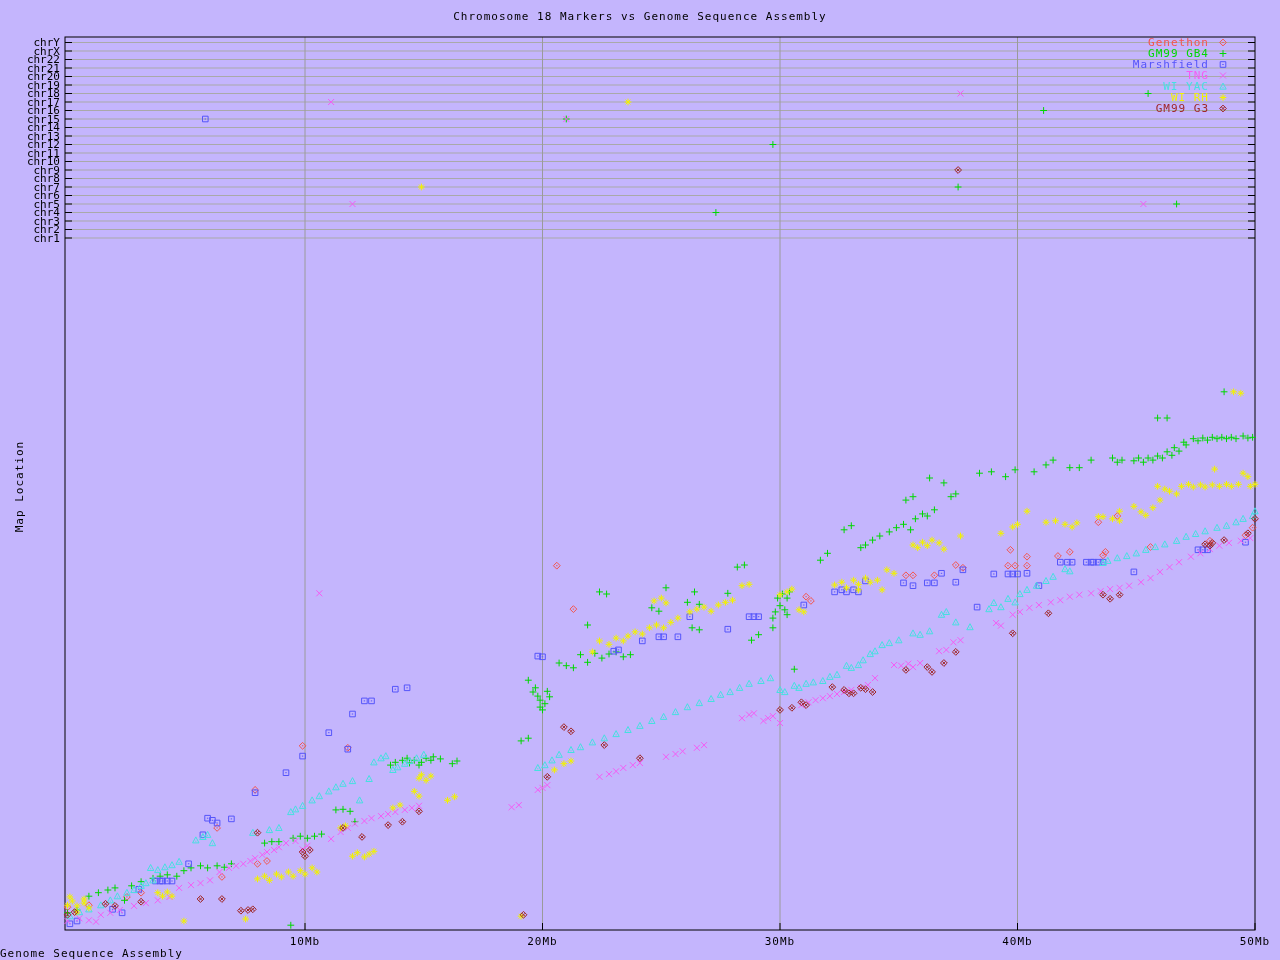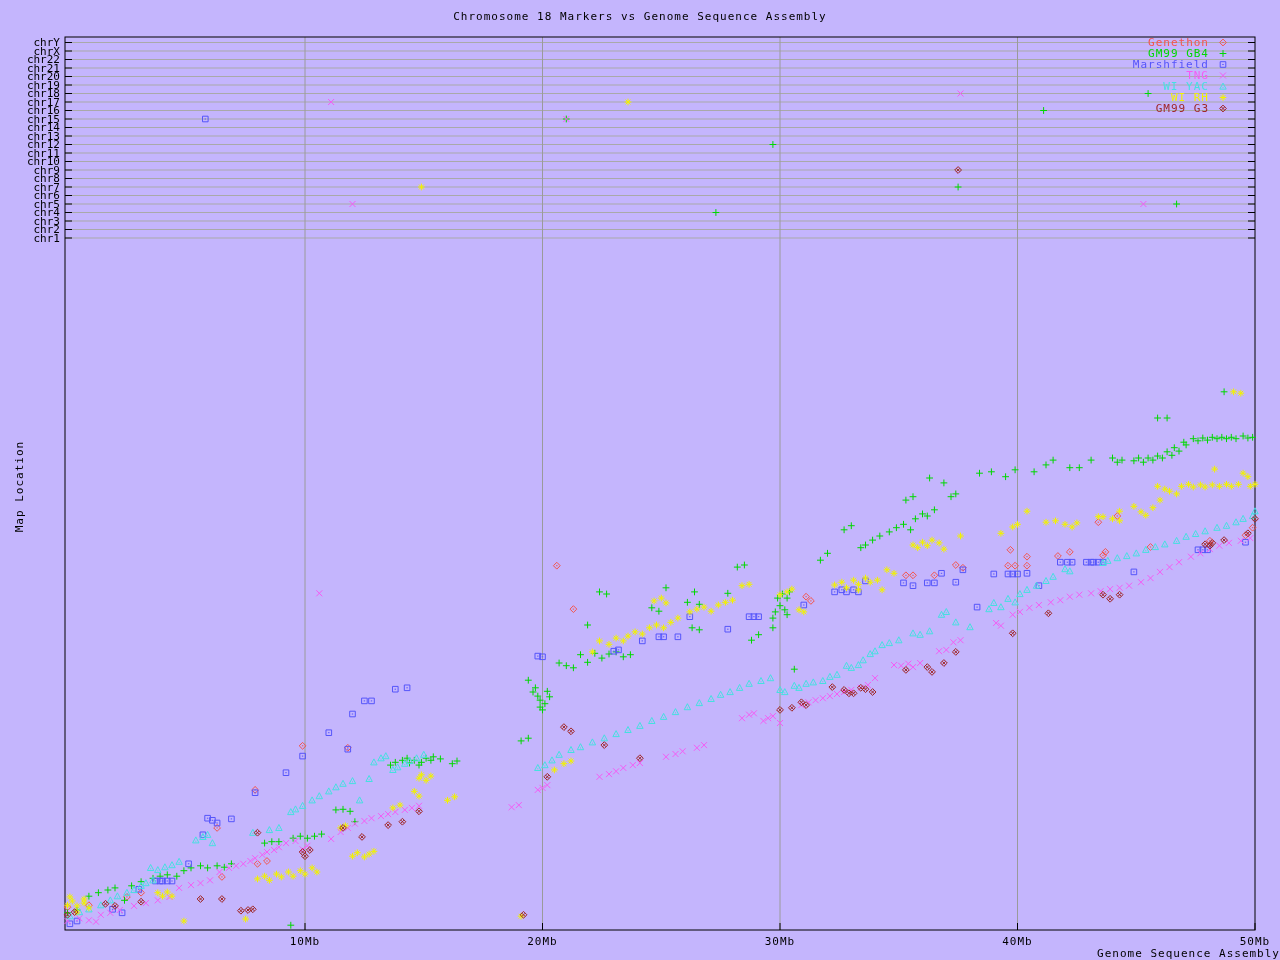--- a/index.html
+++ b/index.html
@@ -1,20 +1,20 @@
 <!DOCTYPE html>
 <html><head>
 <meta charset="utf-8">
 <style>
   html,body{margin:0;padding:0;background:#ffffff;}
   body{font-family:"DejaVu Sans Mono","Liberation Mono",monospace;color:#000;}
   #stage{position:relative;width:1280px;height:960px;background:#c4b5fd;overflow:hidden;}
   .t{position:absolute;font-size:11px;letter-spacing:1px;white-space:pre;}
   #title{top:10px;left:0;width:1280px;text-align:center;}
-  #xlabel{top:947px;left:0;width:1280px;text-align:right;}
+  #xlabel{top:947px;left:0;width:1280px;text-align:left;}
   #ylabel{top:480px;left:-36px;width:110px;text-align:center;transform:rotate(-90deg);transform-origin:center;letter-spacing:1px;}
   svg{position:absolute;top:0;left:0;}
   text{font-family:"DejaVu Sans Mono","Liberation Mono",monospace;}
 </style>
 </head>
 <body>
 
 <div id="stage">
   <div id="title" class="t">Chromosome 18 Markers vs Genome Sequence Assembly</div>
   <div id="xlabel" class="t">Genome Sequence Assembly</div>

